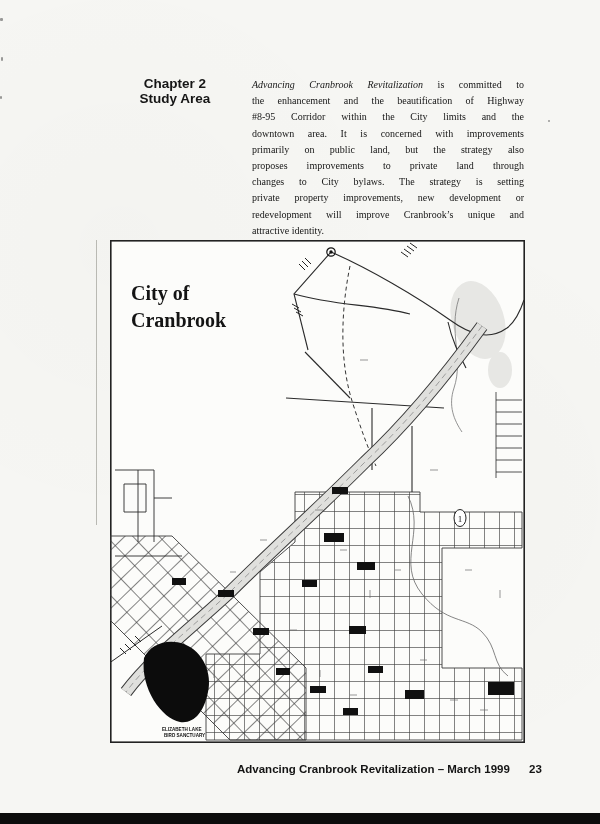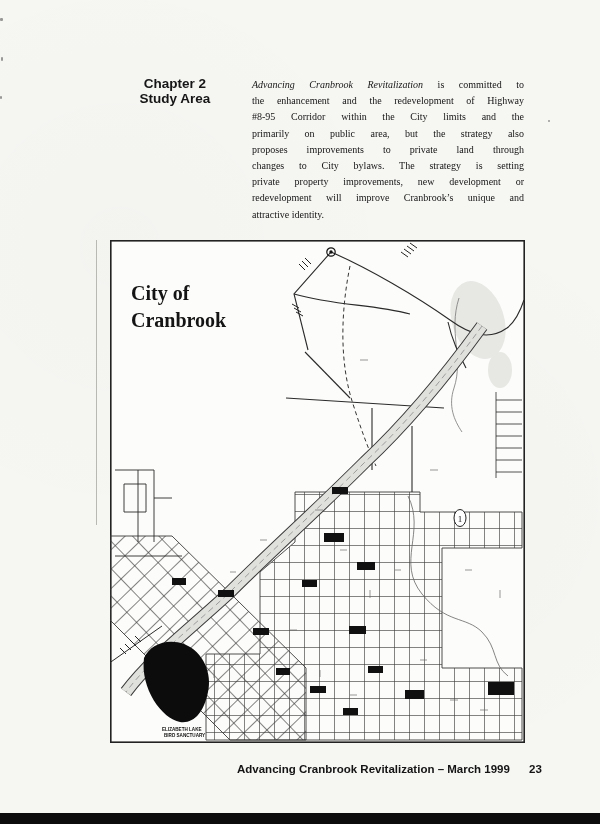--- a/index.html
+++ b/index.html
@@ -30,23 +30,24 @@
 
 <div class="page">
 
   <div class="chapter-block">
     <div>Chapter 2</div>
     <div>Study Area</div>
   </div>
 
   <div class="para">
     <div class="pline"><span class="ital">Advancing Cranbrook Revitalization</span><span> is committed to</span></div>
-    <div class="pline">the enhancement and the redevelopment of Highway</div>
+    <div class="pline">the enhancement and the beautification of Highway</div>
     <div class="pline">#8-95 Corridor within the City limits and the</div>
-    <div class="pline">primarily on public area, but the strategy also</div>
+    <div class="pline">downtown area. It is concerned with improvements</div>
+    <div class="pline">primarily on public land, but the strategy also</div>
     <div class="pline">proposes improvements to private land through</div>
     <div class="pline">changes to City bylaws. The strategy is setting</div>
     <div class="pline">private property improvements, new development or</div>
     <div class="pline">redevelopment will improve Cranbrook’s unique and</div>
     <div class="pline last">attractive identity.</div>
   </div>
 
   <div class="artifact-line"></div>
 
   <div class="map-figure">

